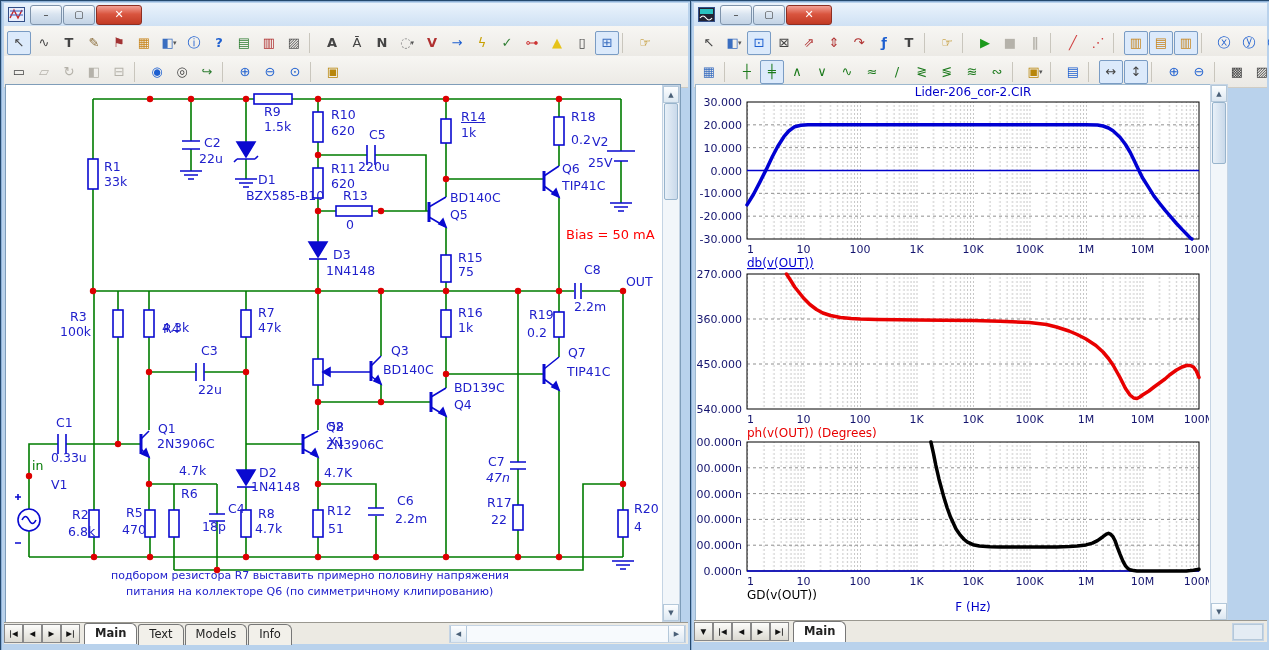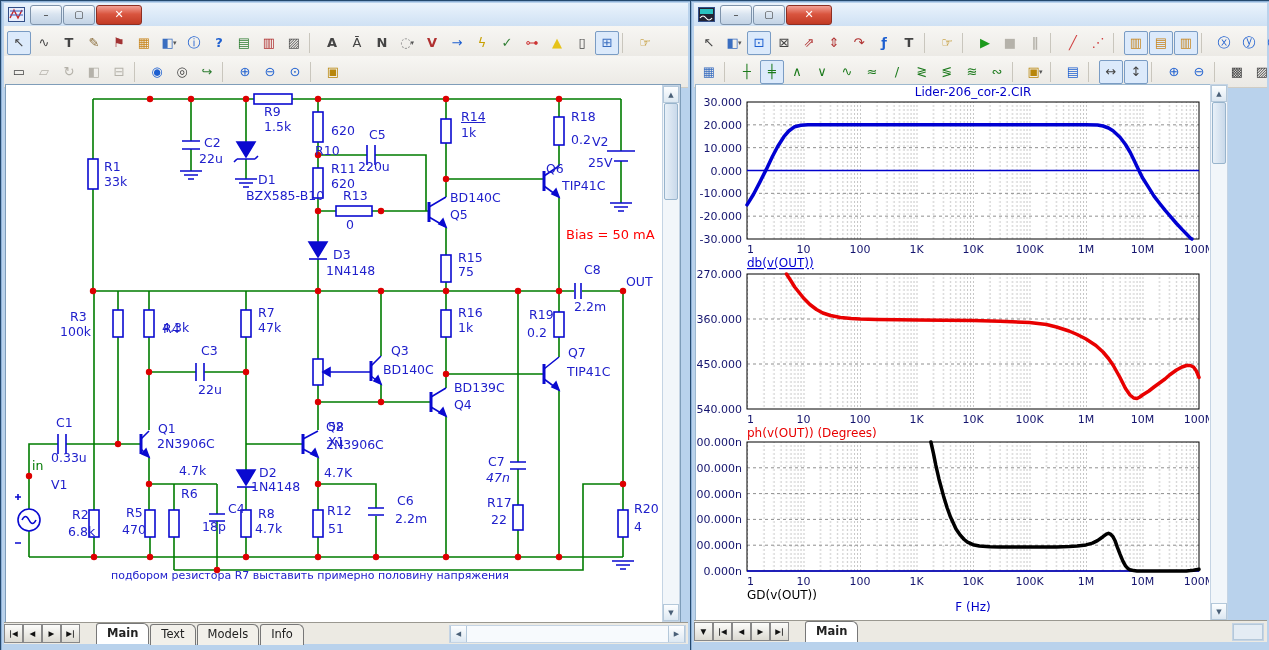--- a/index.html
+++ b/index.html
@@ -36,21 +36,21 @@
   .sbtn{position:absolute;left:0;right:0;height:15px;background:linear-gradient(#fdfeff,#dde8f2);border:1px solid #b4c8da;
     display:flex;align-items:center;justify-content:center;font-size:7px;color:#4a6078;}
   .vthumb{position:absolute;left:1px;right:1px;background:linear-gradient(90deg,#e8f0f8,#c9d9ea);border:1px solid #98b4cc;border-radius:2px;}
   .hscroll{position:relative;height:16px;background:#f2f6fa;border:1px solid #c5d4e4;display:flex;}
   .hbtn{width:15px;height:100%;background:linear-gradient(#fdfeff,#dde8f2);border-right:1px solid #b4c8da;border-left:1px solid #b4c8da;
     display:flex;align-items:center;justify-content:center;font-size:7px;color:#4a6078;flex:none;}
   
   .tabbar{position:absolute;left:3px;right:3px;height:21px;display:flex;align-items:stretch;background:#eceae3;border-top:1px solid #9a9890;}
   .navbtn{width:17px;margin:1px 0;border:1px solid #888;background:linear-gradient(#fcfcfa,#dcdad2);
     display:flex;align-items:center;justify-content:center;font-size:7.5px;font-weight:bold;color:#111;flex:none;}
-  .tabs{display:flex;align-items:stretch;margin-left:16px;}
+  .tabs{display:flex;align-items:stretch;margin-left:4px;}
   .tab{padding:2px 10px 0 10px;font-size:11.5px;color:#222;border:1px solid #777;border-bottom:none;background:#f2f0ea;
     border-radius:3px 6px 0 0;margin-right:1px;position:relative;top:1px;}
   .tab.active{background:#ffffff;font-weight:bold;top:0;}
   
   svg text{font-family:"DejaVu Sans",sans-serif;}
 </style>
 </head>
 <body>
 
 <div class="win" style="left:0;top:0;width:690px;height:650px;">
@@ -315,37 +315,37 @@
     <div style="position:absolute;inset:0;pointer-events:none;">
 
     <span class="slabel" style="left: 98px; top: 75px;">R1</span>
         <span class="slabel" style="left: 98px; top: 90px;">33k</span>
         <span class="slabel" style="left: 198px; top: 51px;">C2</span>
         <span class="slabel" style="left: 193px; top: 67px;">22u</span>
         <span class="slabel" style="left: 252px; top: 88px;">D1</span>
         <span class="slabel" style="left: 240px; top: 104px;">BZX585-B10</span>
         <span class="slabel" style="left: 258px; top: 20px;">R9</span>
         <span class="slabel" style="left: 258px; top: 35px;">1.5k</span>
-        <span class="slabel" style="left: 309px; top: 23px; margin-top: 36px;">R10</span>
+        <span class="slabel" style="left: 325px; top: 23px;">R10</span>
         <span class="slabel" style="left: 325px; top: 39px;">620</span>
         <span class="slabel" style="left: 363px; top: 43px;">C5</span>
         <span class="slabel" style="left: 352px; top: 75px;">220u</span>
         <span class="slabel" style="left: 325px; top: 77px;">R11</span>
         <span class="slabel" style="left: 325px; top: 92px;">620</span>
         <span class="slabel" style="left: 337px; top: 104px;">R13</span>
         <span class="slabel" style="left: 340px; top: 133px;">0</span>
         <span class="slabel" style="left: 327px; top: 163px;">D3</span>
         <span class="slabel" style="left: 320px; top: 179px;">1N4148</span>
         <span class="slabel" style="left: 455px; top: 25px; text-decoration: underline;">R14</span>
         <span class="slabel" style="left: 455px; top: 41px;">1k</span>
         <span class="slabel" style="left: 565px; top: 25px;">R18</span>
         <span class="slabel" style="left: 565px; top: 48px;">0.2</span>
         <span class="slabel" style="left: 586px; top: 50px;">V2</span>
         <span class="slabel" style="left: 582px; top: 71px;">25V</span>
-        <span class="slabel" style="left: 540px; top: 77px;">Q6</span>
+        <span class="slabel" style="left: 556px; top: 77px;">Q6</span>
         <span class="slabel" style="left: 556px; top: 94px;">TIP41C</span>
         <span class="slabel" style="left: 444px; top: 106px;">BD140C</span>
         <span class="slabel" style="left: 444px; top: 123px;">Q5</span>
         <span class="slabel" style="left: 452px; top: 166px;">R15</span>
         <span class="slabel" style="left: 452px; top: 180px;">75</span>
         <span class="slabel red" style="left: 560px; top: 143px;">Bias = 50 mA</span>
         <span class="slabel" style="left: 620px; top: 190px;">OUT</span>
         <span class="slabel" style="left: 578px; top: 178px;">C8</span>
         <span class="slabel" style="left: 568px; top: 215px;">2.2m</span>
         <span class="slabel" style="left: 64px; top: 225px;">R3</span>
@@ -393,20 +393,21 @@
         <span class="slabel" style="left: 322px; top: 437px;">51</span>
         <span class="slabel" style="left: 391px; top: 409px;">C6</span>
         <span class="slabel" style="left: 389px; top: 427px;">2.2m</span>
         <span class="slabel" style="left: 482px; top: 370px;">C7</span>
         <span class="slabel" style="left: 480px; top: 386px; font-style: italic;">47n</span>
         <span class="slabel" style="left: 481px; top: 411px;">R17</span>
         <span class="slabel" style="left: 485px; top: 428px;">22</span>
         <span class="slabel" style="left: 628px; top: 417px;">R20</span>
         <span class="slabel" style="left: 628px; top: 435px;">4</span>
         <span class="slabel ann" style="left: 105px; top: 484px;">подбором резистора R7 выставить примерно половину напряжения</span>
+        <span class="slabel ann" style="left: 120px; top: 500px;">питания на коллекторе Q6 (по симметричному клипированию)</span>
       </div>
 
     <div class="vscroll" style="right:0;top:0;bottom:0;">
       <div class="sbtn" style="top:0;">▲</div>
       <div class="vthumb" style="top:17px;height:95px;"></div>
       <div class="sbtn" style="bottom:0;">▼</div>
     </div>
   </div>
 
   <div class="tabbar" style="top:621px;">

